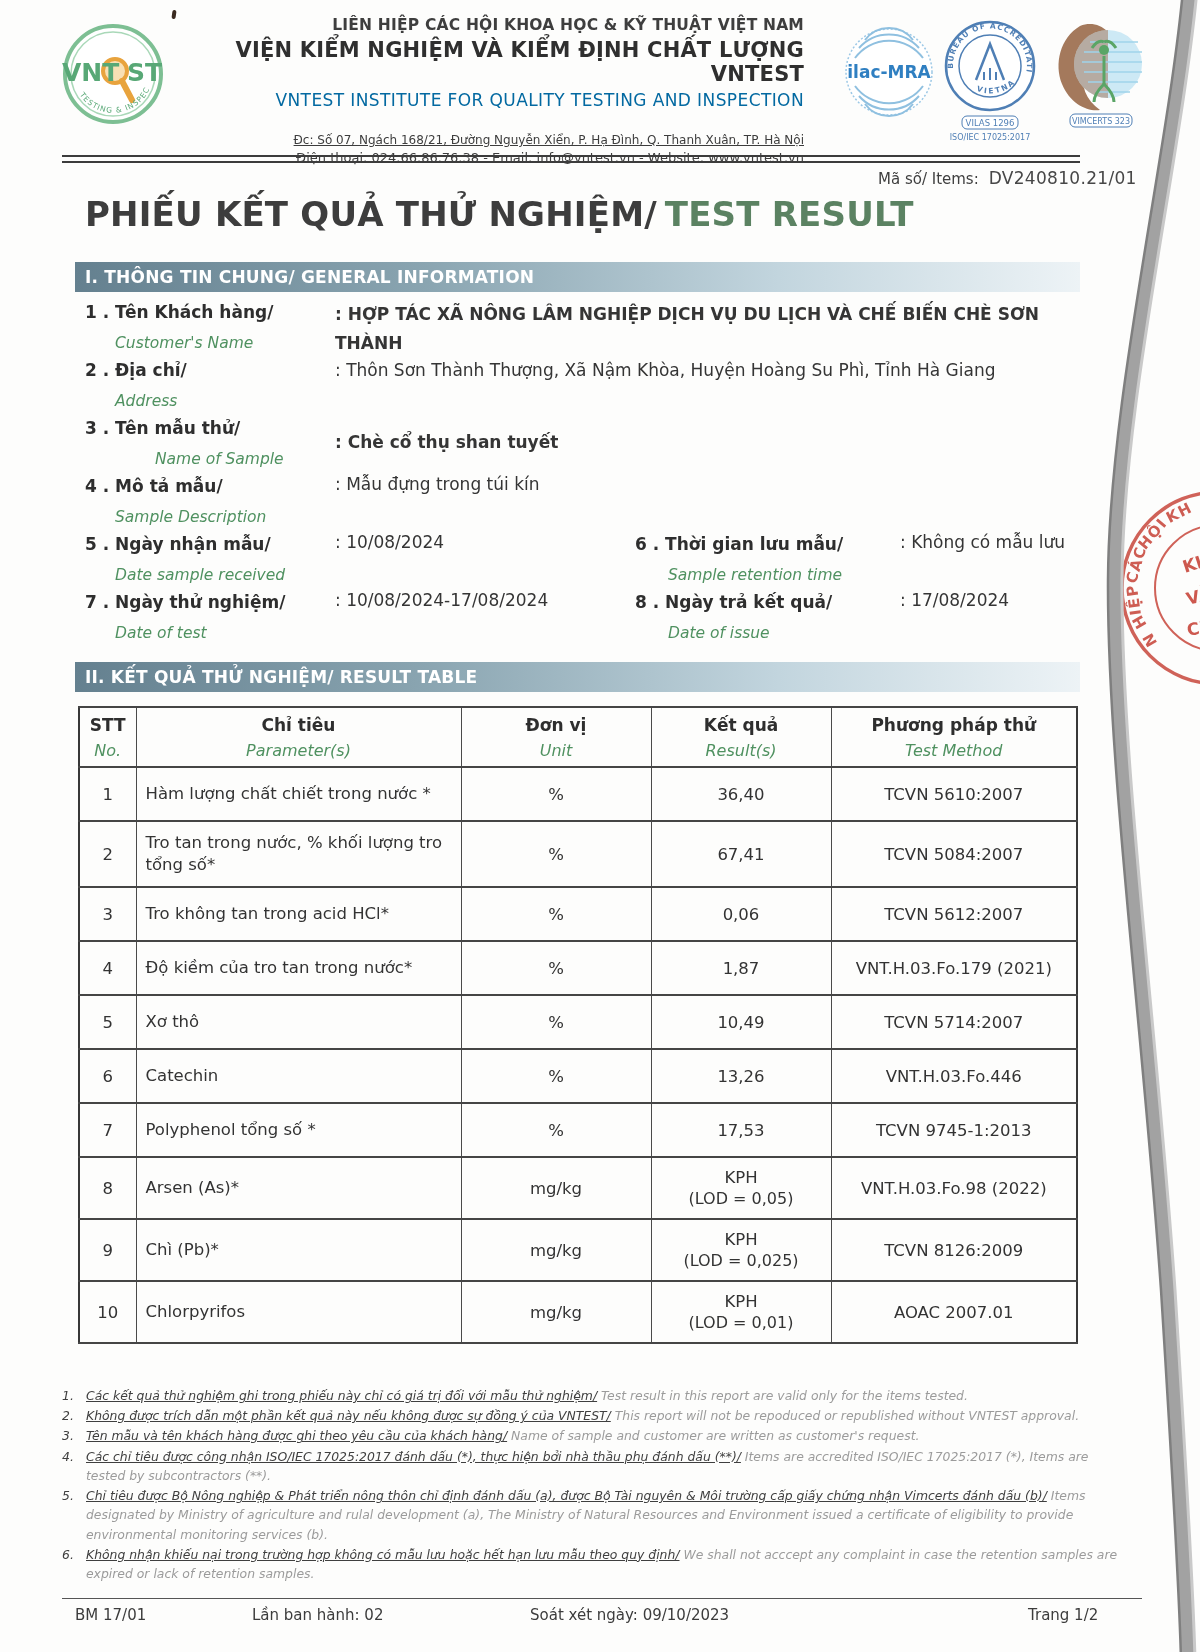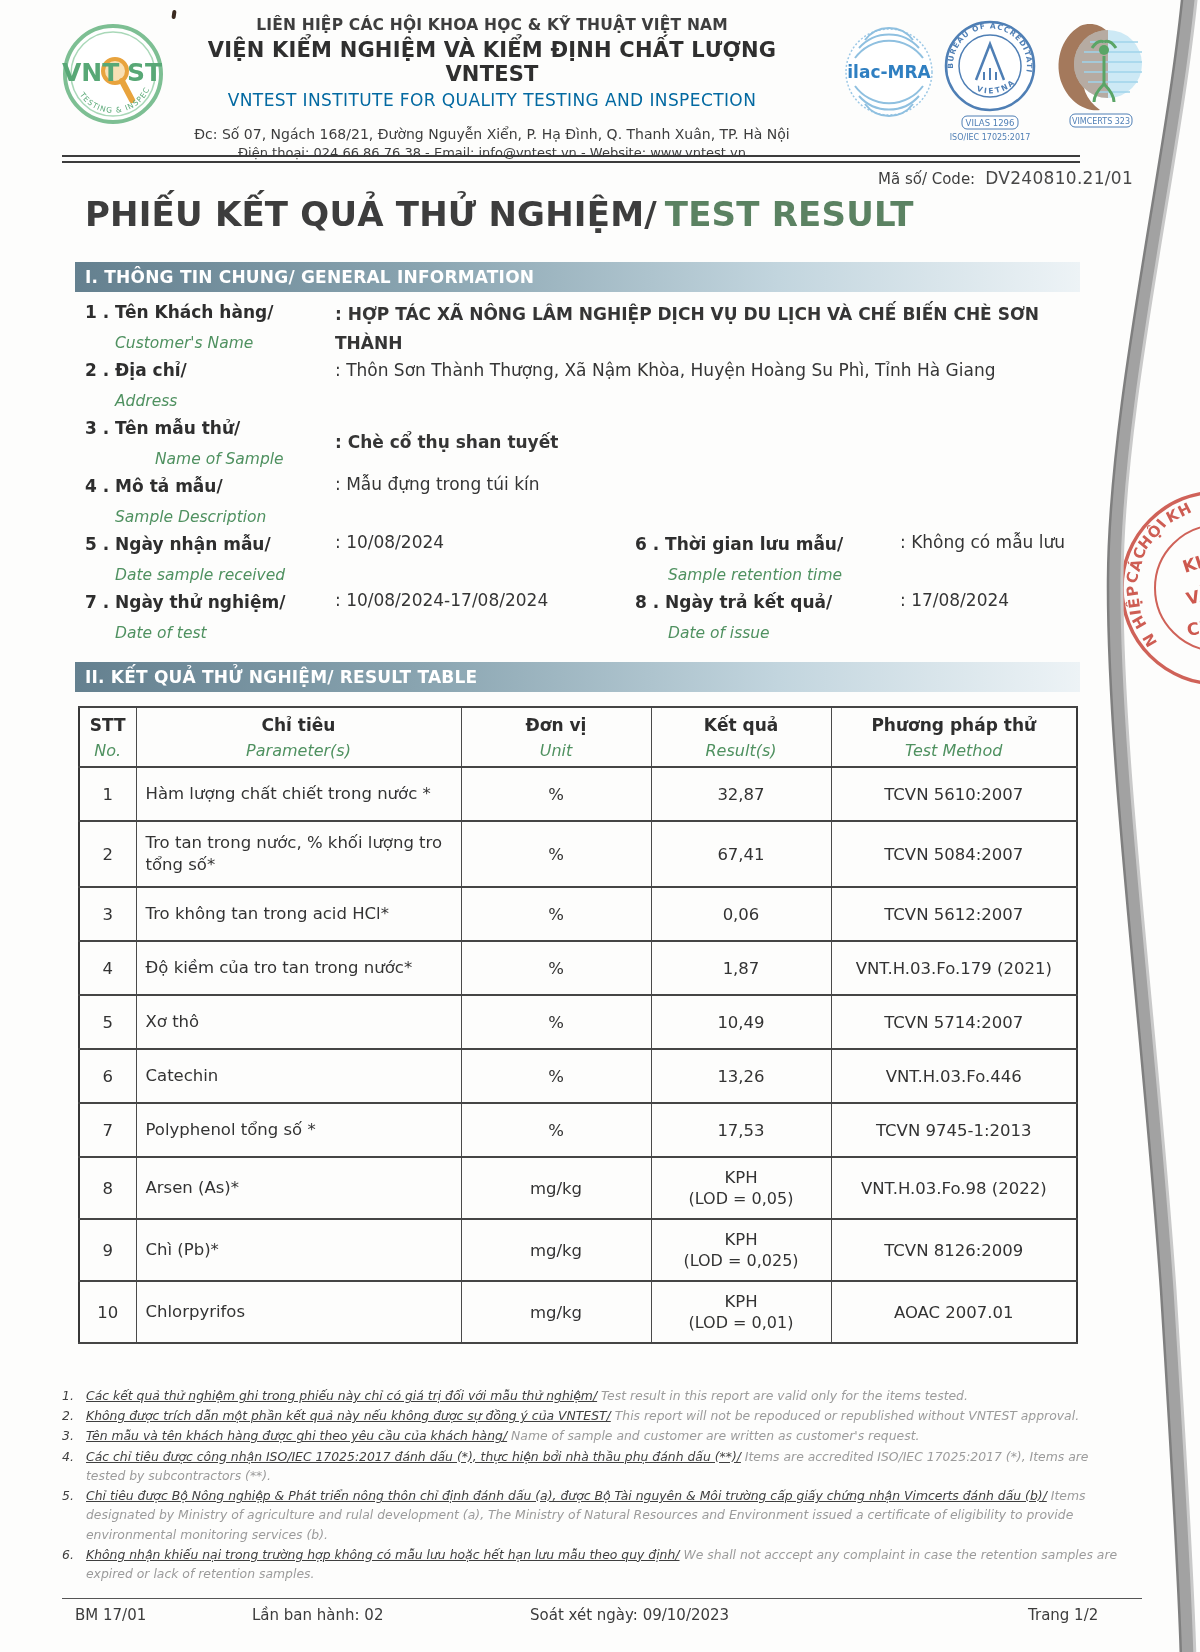--- a/index.html
+++ b/index.html
@@ -4,25 +4,25 @@
 <style>
   html,body{margin:0;padding:0;background:#ffffff;}
   #page{
     position:relative;width:1200px;height:1652px;background:#fdfdfc;
     font-family:"DejaVu Sans","Liberation Sans",sans-serif;color:#383838;
     overflow:hidden;
   }
   .abs{position:absolute;}
 
   
-  .org-block{left:172px;top:16px;width:640px;text-align:center;}
+  .org-block{left:164px;top:16px;width:640px;text-align:right;}
   .org1{font-size:15.5px;font-weight:bold;color:#3e3e3e;letter-spacing:.2px;}
   .org2{font-size:21px;font-weight:bold;color:#2f2f2f;margin-top:4px;letter-spacing:.2px;}
   .org3{font-size:17px;color:#0369a1;margin-top:4px;letter-spacing:.4px;}
-  .org4{font-size:14px;color:#3d3d3d;margin-top:16px;}
+  .org4{font-size:12px;color:#3d3d3d;margin-top:23px;text-decoration:underline;}
   .org5{font-size:13px;color:#3d3d3d;margin-top:3px;}
 
   
   .double-rule{left:62px;top:155px;width:1018px;height:4px;border-top:2.5px solid #3c3c3c;border-bottom:2px solid #3c3c3c;}
   .code-row{left:878px;top:168px;font-size:15px;color:#3f3f3f;white-space:nowrap;}
   .code-row .val{color:#474747;margin-left:10px;letter-spacing:.3px;}
 
   .page-title{left:85px;top:194px;font-size:34px;font-weight:bold;letter-spacing:.2px;white-space:nowrap;}
   .page-title .vi{color:#3d3d3d;}
   .page-title .en{color:#5b8262;margin-left:8px;}
@@ -147,21 +147,21 @@
       <path d="M54,70 C48,76 44,82 44,88"></path>
       <path d="M54,70 C60,76 64,82 64,88"></path>
     </g>
     <rect x="20" y="100" width="62" height="13" rx="5" fill="#ffffff" stroke="#4f7fb5" stroke-width="1"></rect>
     <text x="51" y="110" text-anchor="middle" font-size="8" fill="#4f7fb5">VIMCERTS 323</text>
   </svg>
 
   <div class="abs double-rule"></div>
 
   <div class="abs code-row">
-    <span>Mã số/ Code:</span><span class="val">DV240810.21/01</span>
+    <span>Mã số/ Items:</span><span class="val">DV240810.21/01</span>
   </div>
 
   <div class="abs page-title">
     <span class="vi">PHIẾU KẾT QUẢ THỬ NGHIỆM/</span><span class="en">TEST RESULT</span>
   </div>
 
   <div class="abs band band1">I. THÔNG TIN CHUNG/ GENERAL INFORMATION</div>
 
   <div class="abs lab" style="left:85px;top:302px;">1 . Tên Khách hàng/</div>
   <div class="abs sub" style="left:115px;top:334px;">Customer's Name</div>
@@ -225,21 +225,21 @@
           </td>
       <td>
             <div class="th-vi">Phương pháp thử</div>
             <div class="th-en">Test Method</div>
           </td>
     </tr>
     <tr style="height:54px;">
       <td>1</td>
       <td class="param">Hàm lượng chất chiết trong nước *</td>
       <td>%</td>
-      <td>32,87</td>
+      <td>36,40</td>
       <td>TCVN 5610:2007</td>
     </tr>
     <tr style="height:66px;">
       <td>2</td>
       <td class="param">Tro tan trong nước, % khối lượng tro tổng số*</td>
       <td>%</td>
       <td>67,41</td>
       <td>TCVN 5084:2007</td>
     </tr>
     <tr style="height:54px;">

